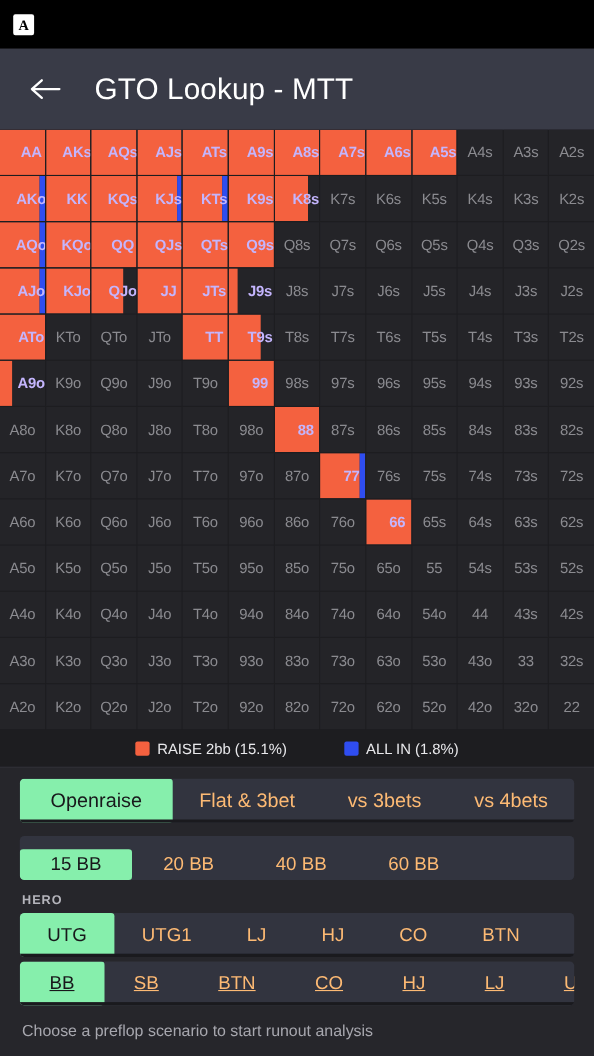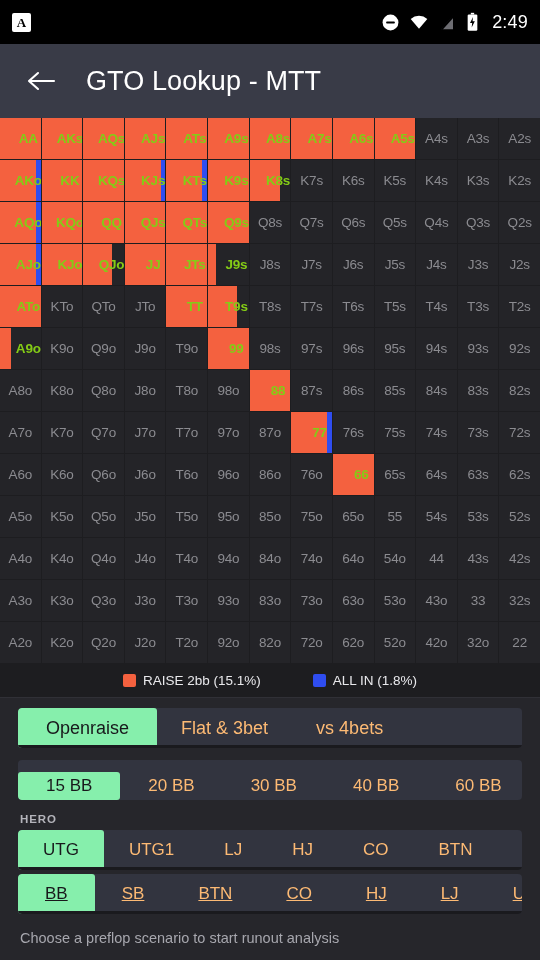--- a/index.html
+++ b/index.html
@@ -70,21 +70,21 @@
   }
   .cell .allin {
     position: absolute; top: 0; bottom: 0;
     background: #2f4df0;
   }
   .cell .lbl {
     position: relative; z-index: 3;
     font-size: 13.5px; color: #8b8b90; font-weight: 400;
     letter-spacing: -.2px;
   }
-  .cell.on .lbl { color: #84cc16; font-weight: bold; margin-left: 16px; }
+  .cell.on .lbl { color: #c4b5fd; font-weight: bold; margin-left: 16px; }
 
   
   .legend {
     display: flex; justify-content: center; align-items: center;
     gap: 52px; height: 34px; background: #1d1d20;
   }
   .lg { display: flex; align-items: center; gap: 7px; }
   .sw { width: 13px; height: 13px; border-radius: 2px; }
   .lg span { color: #e9e9ec; font-size: 13.5px; }
 
@@ -133,39 +133,20 @@
     color: #a7a7ae; font-size: 14.5px;
     margin: 16px 0 0 2px;
   }
 </style>
 </head>
 <body>
 
 <div class="statusbar">
   <div class="sb-left">
     <div class="appicon">A</div>
-  </div>
-  <div class="sb-right">
-    <svg class="sb-icon" width="19" height="19" viewBox="0 0 24 24">
-      <circle cx="12" cy="12" r="10" fill="#fff"></circle>
-        <rect x="6.5" y="10.6" width="11" height="2.8" rx="1" fill="#000"></rect>
-    </svg>
-    <svg class="sb-icon" width="20" height="19" viewBox="0 0 24 24">
-      <path d="M12 20 L1.5 7.5 A16 16 0 0 1 22.5 7.5 Z" fill="#fff"></path>
-    </svg>
-    <svg class="sb-icon" width="18" height="19" viewBox="0 0 24 24">
-      <path d="M4 21 L20 21 L20 3 Z" fill="#6d6d72"></path>
-      <path d="M21 3 L4.5 21.5" stroke="#000" stroke-width="2.6"></path>
-    </svg>
-    <svg class="sb-icon" width="15" height="20" viewBox="0 0 14 24">
-      <rect x="5" y="1" width="4" height="2" fill="#fff"></rect>
-      <rect x="1.2" y="3" width="11.6" height="19.5" rx="1.5" fill="#fff"></rect>
-      <path d="M7.6 6 L4 13.2 L6.6 13.2 L6 18.6 L9.8 11.2 L7.1 11.2 Z" fill="#000"></path>
-    </svg>
-    <div class="sb-time">2:49</div>
   </div>
 </div>
 
 <div class="appbar">
   <div class="backbtn">
     <svg width="30" height="24" viewBox="0 0 30 24">
       <path d="M12 4 L3 12 L12 20 M3 12 L28 12" stroke="#fff" stroke-width="2.1" fill="none" stroke-linecap="round" stroke-linejoin="round"></path>
     </svg>
   </div>
   <div class="apptitle">GTO Lookup - MTT</div>
@@ -735,27 +716,27 @@
       <div class="sw" style="background: rgb(47, 77, 240);"></div>
       <span>ALL IN (1.8%)</span>
     </div>
   </div>
 
 <div class="panel">
 
   <div class="segrow tabs scroll" id="tabs-row">
       <div class="seg sel">Openraise</div>
       <div class="seg">Flat &amp; 3bet</div>
+      <div class="seg">vs 3bets</div>
       <div class="seg">vs 4bets</div>
     </div>
 
   <div class="segrow stacks" id="stacks-row">
       <div class="seg sel">15 BB</div>
       <div class="seg">20 BB</div>
-      <div class="seg">30 BB</div>
       <div class="seg">40 BB</div>
       <div class="seg">60 BB</div>
     </div>
 
   <div class="sectlabel">HERO</div>
   <div class="segrow hero scroll" id="hero-row">
       <div class="seg sel">UTG</div>
       <div class="seg">UTG1</div>
       <div class="seg">LJ</div>
       <div class="seg">HJ</div>

